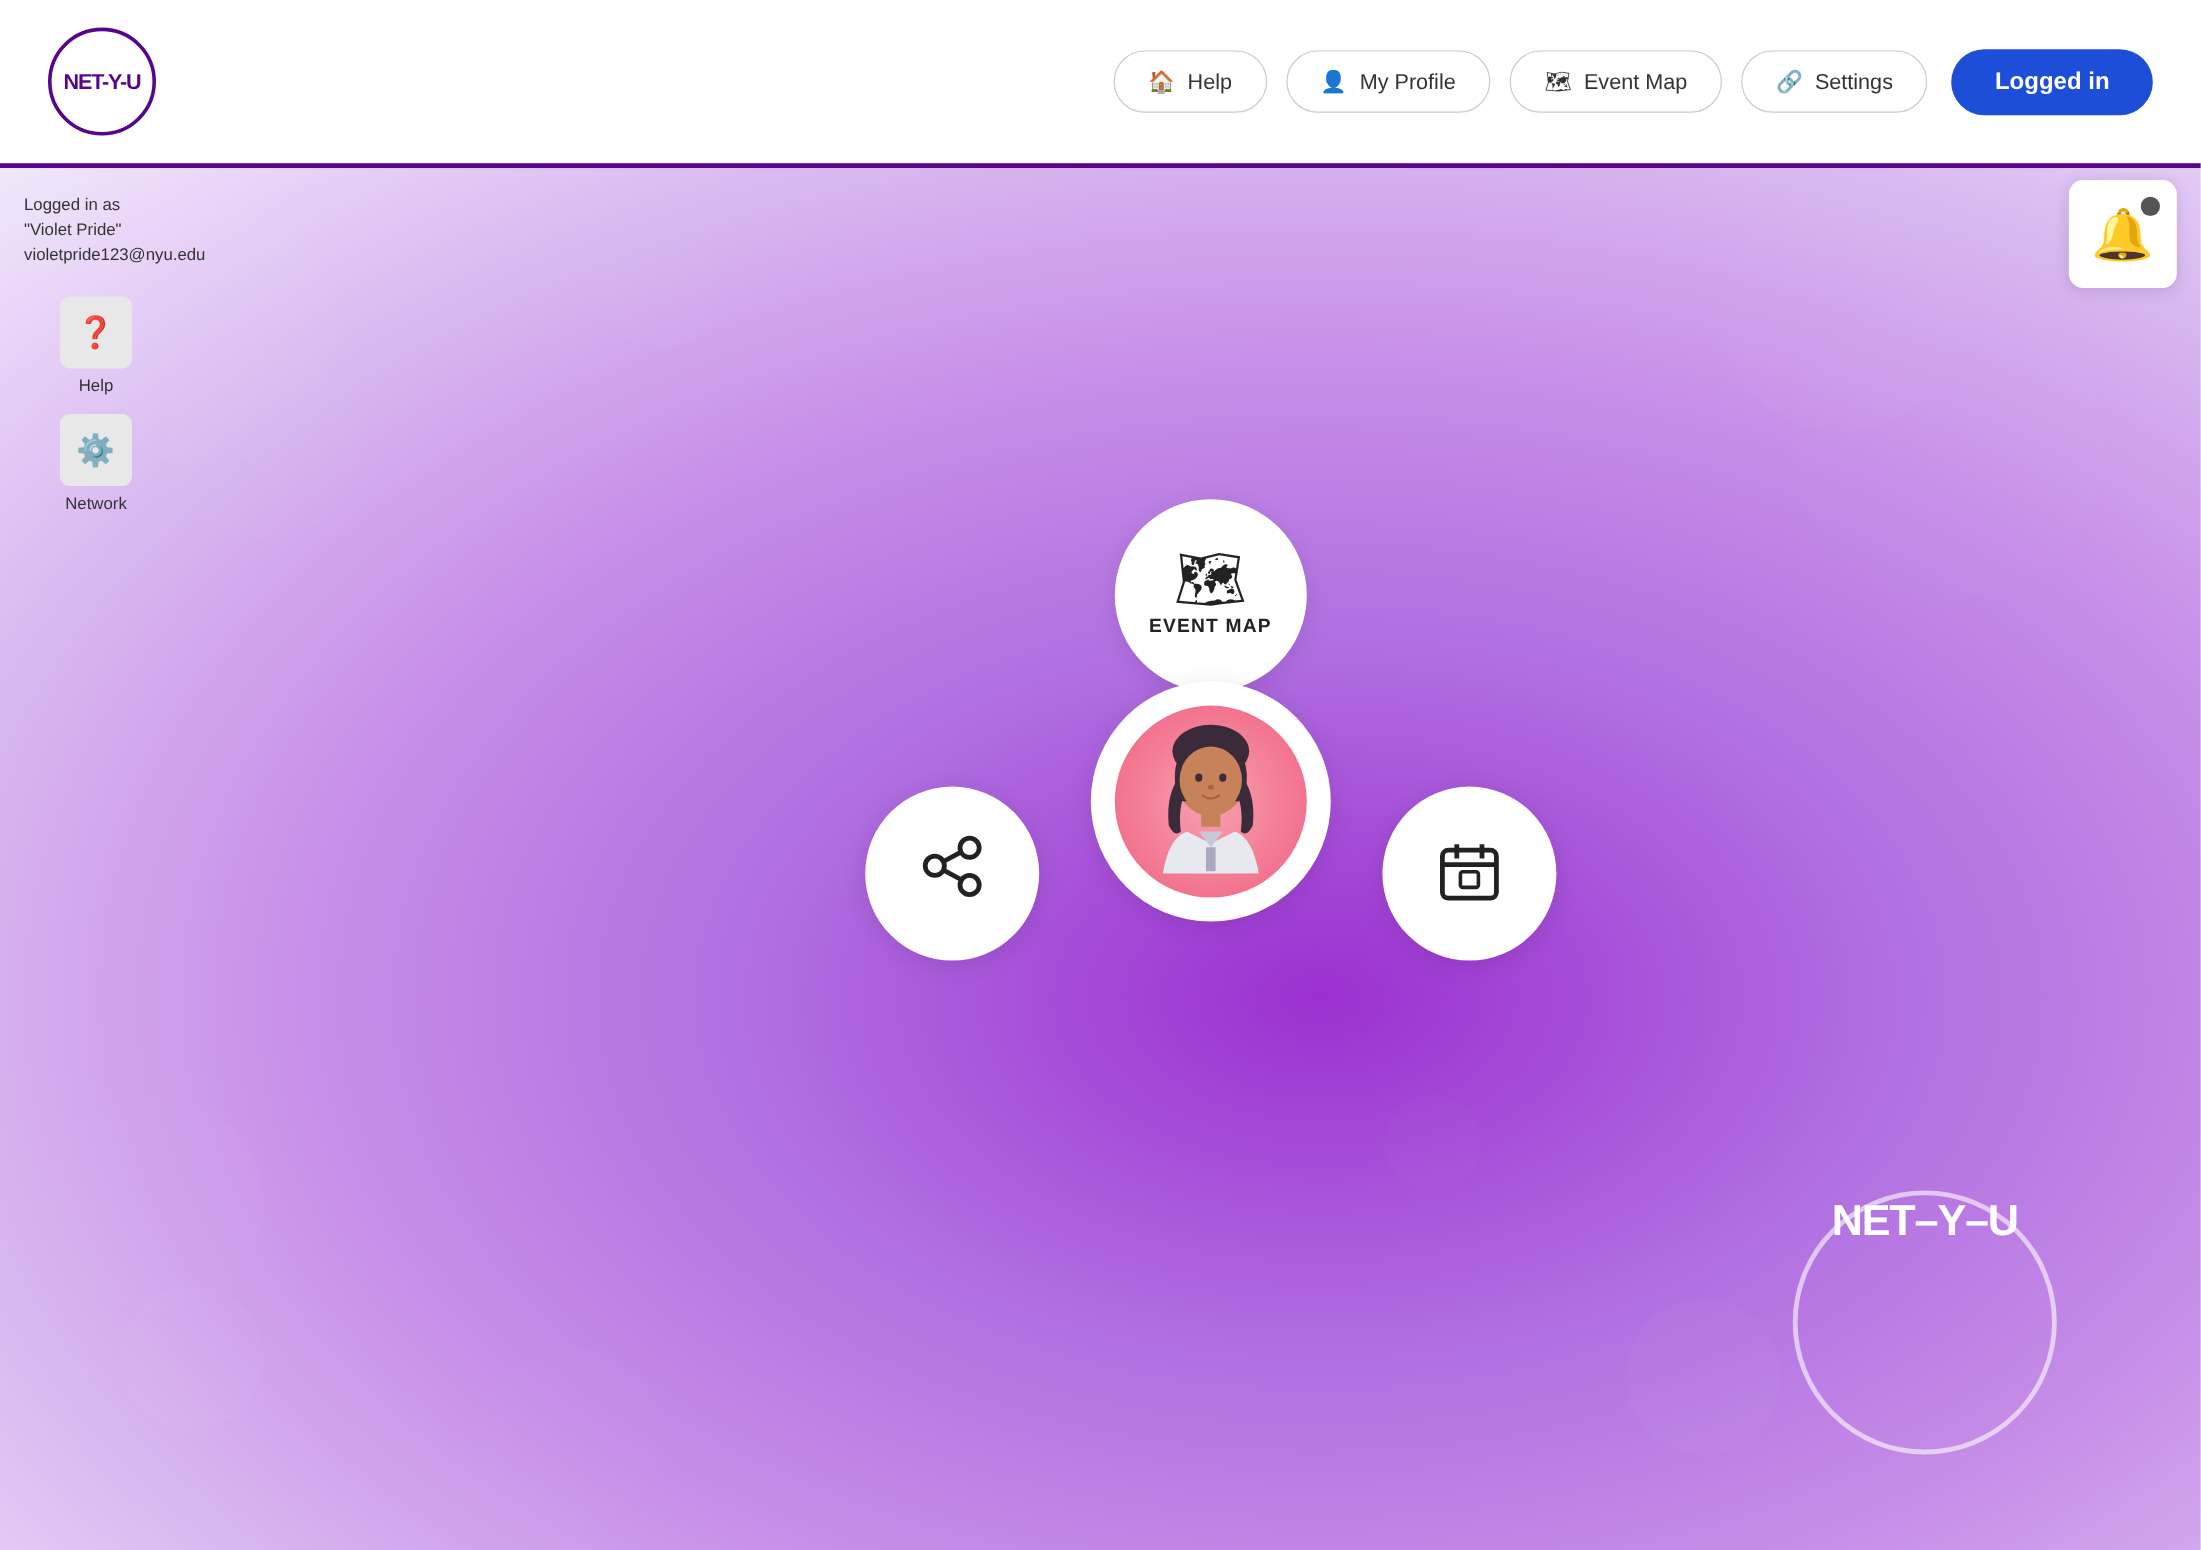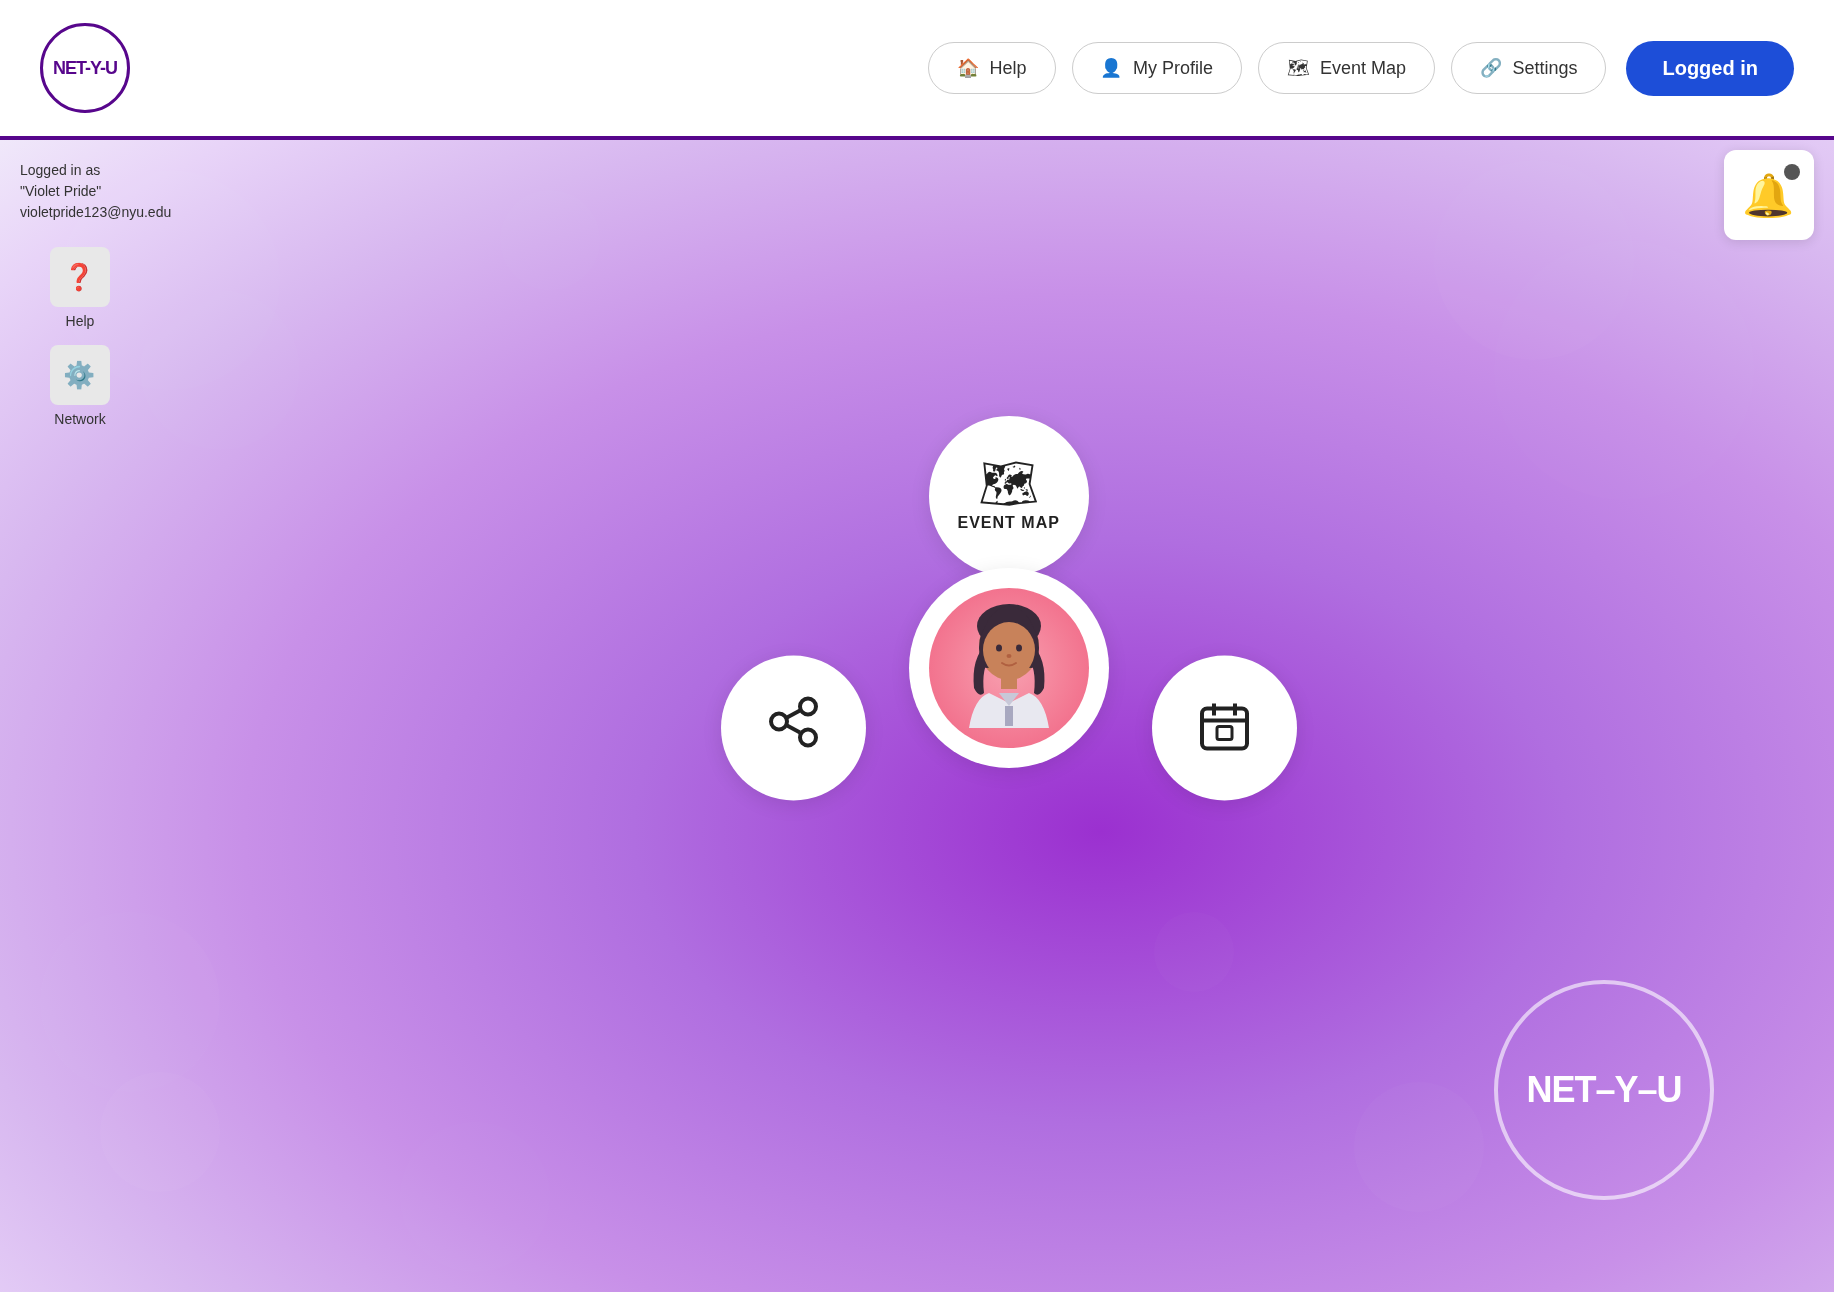--- a/index.html
+++ b/index.html
@@ -258,28 +258,28 @@
       border-radius: 50%;
       background: radial-gradient(circle, #f8a0b0, #f06080);
       top: 50%;
       left: 50%;
       transform: translate(-50%, -50%);
     }
 
     
     .watermark {
       position: absolute;
-      bottom: 92px;
+      bottom: 80px;
       right: 120px;
       width: 220px;
       height: 220px;
       border-radius: 50%;
       border: 4px solid rgba(255,255,255,0.6);
       display: flex;
-      align-items: center;
+      align-items: flex-start;
       justify-content: center;
     }
 
     .watermark-text {
       font-size: 36px;
       font-weight: 900;
       color: #fff;
       letter-spacing: -1px;
     }
 

